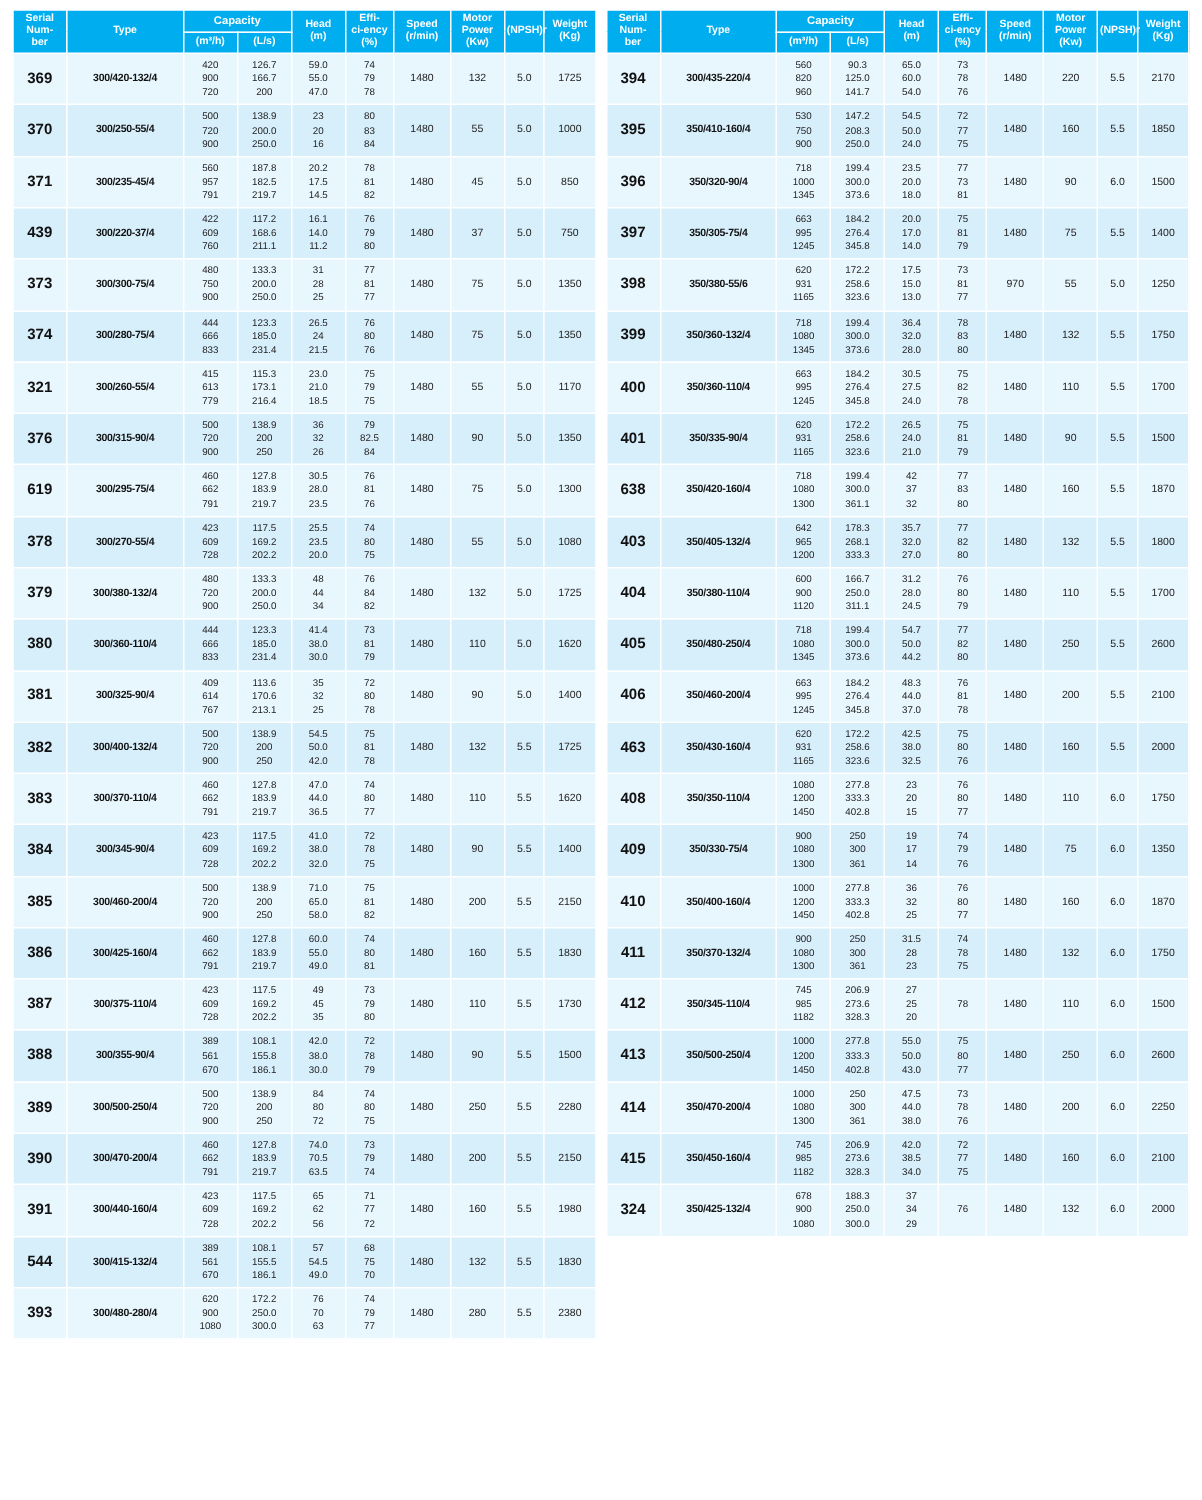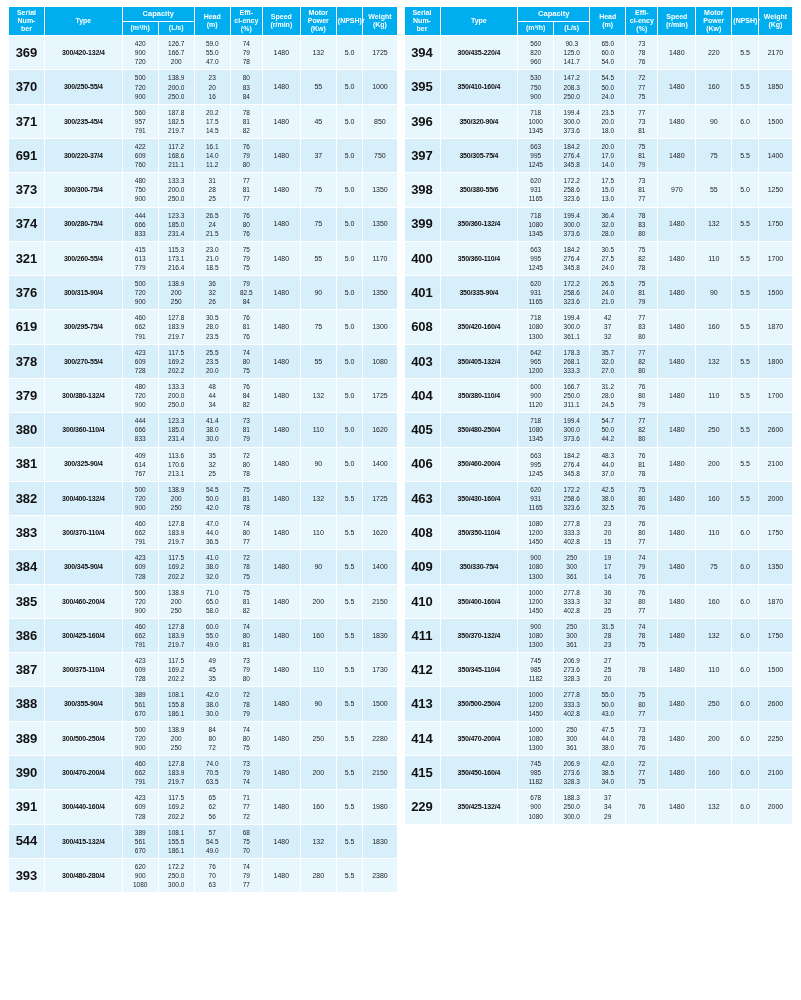--- a/index.html
+++ b/index.html
@@ -49,21 +49,21 @@
     background: #e8f6fd;
     font-size: 7px;
     color: #222;
     padding: 3px 1px;
     line-height: 1.35;
   }
   tbody tr.alt td {
     background: #d7eefb;
   }
   td.serial {
-    font-size: 13px;
+    font-size: 10px;
     font-weight: bold;
     color: #111;
   }
   td.type {
     font-size: 7px;
     font-weight: bold;
     color: #111;
     letter-spacing: -0.2px;
   }
   td.multi {
@@ -150,21 +150,21 @@
             <td class="multi">560<br>957<br>791</td>
             <td class="multi">187.8<br>182.5<br>219.7</td>
             <td class="multi">20.2<br>17.5<br>14.5</td>
             <td class="multi">78<br>81<br>82</td>
             <td>1480</td>
             <td>45</td>
             <td>5.0</td>
             <td>850</td>
           </tr>
           <tr class="alt">
-            <td class="serial">691</td>
+            <td class="serial">439</td>
             <td class="type">300/220-37/4</td>
             <td class="multi">422<br>609<br>760</td>
             <td class="multi">117.2<br>168.6<br>211.1</td>
             <td class="multi">16.1<br>14.0<br>11.2</td>
             <td class="multi">76<br>79<br>80</td>
             <td>1480</td>
             <td>37</td>
             <td>5.0</td>
             <td>750</td>
           </tr>
@@ -546,21 +546,21 @@
             <td class="multi">620<br>931<br>1165</td>
             <td class="multi">172.2<br>258.6<br>323.6</td>
             <td class="multi">26.5<br>24.0<br>21.0</td>
             <td class="multi">75<br>81<br>79</td>
             <td>1480</td>
             <td>90</td>
             <td>5.5</td>
             <td>1500</td>
           </tr>
           <tr>
-            <td class="serial">608</td>
+            <td class="serial">638</td>
             <td class="type">350/420-160/4</td>
             <td class="multi">718<br>1080<br>1300</td>
             <td class="multi">199.4<br>300.0<br>361.1</td>
             <td class="multi">42<br>37<br>32</td>
             <td class="multi">77<br>83<br>80</td>
             <td>1480</td>
             <td>160</td>
             <td>5.5</td>
             <td>1870</td>
           </tr>
@@ -714,21 +714,21 @@
             <td class="multi">745<br>985<br>1182</td>
             <td class="multi">206.9<br>273.6<br>328.3</td>
             <td class="multi">42.0<br>38.5<br>34.0</td>
             <td class="multi">72<br>77<br>75</td>
             <td>1480</td>
             <td>160</td>
             <td>6.0</td>
             <td>2100</td>
           </tr>
           <tr>
-            <td class="serial">229</td>
+            <td class="serial">324</td>
             <td class="type">350/425-132/4</td>
             <td class="multi">678<br>900<br>1080</td>
             <td class="multi">188.3<br>250.0<br>300.0</td>
             <td class="multi">37<br>34<br>29</td>
             <td class="multi">76</td>
             <td>1480</td>
             <td>132</td>
             <td>6.0</td>
             <td>2000</td>
           </tr>

